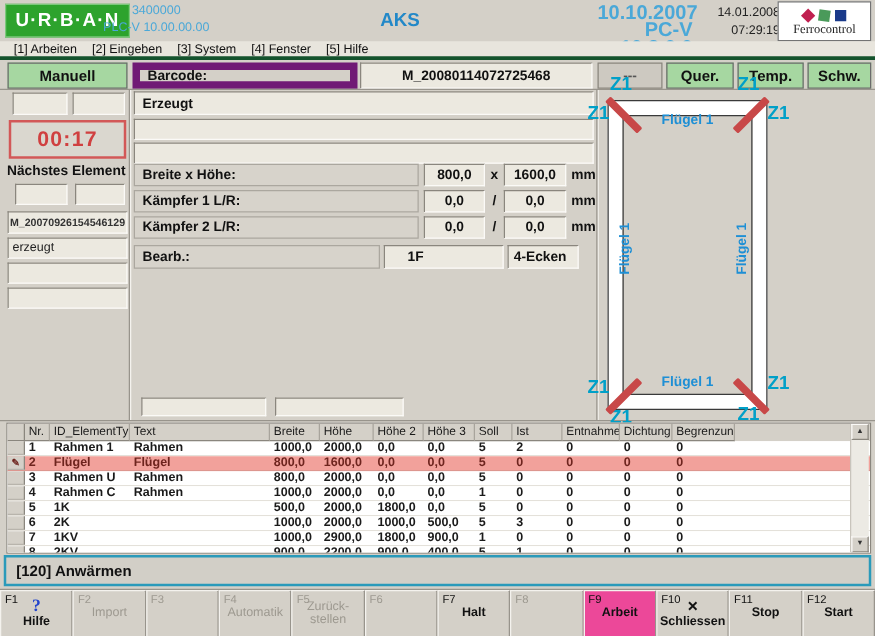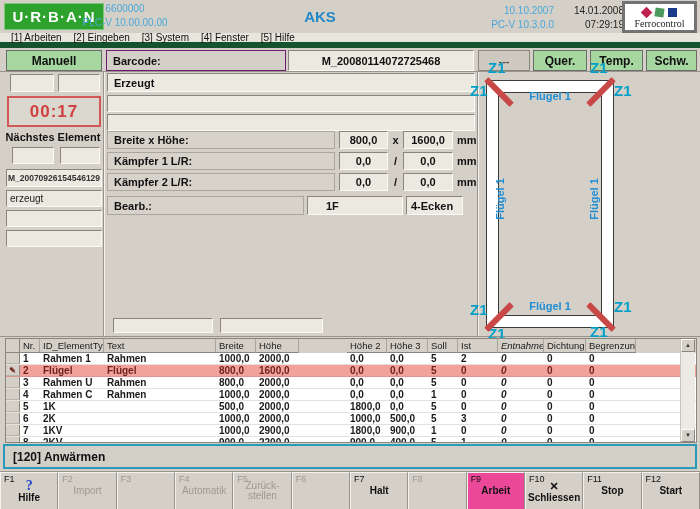--- a/index.html
+++ b/index.html
@@ -8,35 +8,35 @@
   .screen{position:relative;width:700px;height:378px;background:#d4d0c8;}
   .abs{position:absolute;}
   .sunken{background:#ece9e0;border-top:1px solid #8a867e;border-left:1px solid #8a867e;border-bottom:1px solid #fbfaf7;border-right:1px solid #fbfaf7;}
   .greenbtn{background:#a6d7a1;border:1px solid #6b6b6b;display:flex;align-items:center;justify-content:center;font-weight:bold;font-size:12px;cursor:default;}
   .greybtn{background:#cdc9c1;border:1px solid #8a867e;display:flex;align-items:center;justify-content:center;font-weight:bold;font-size:11px;color:#555;}
   
   .header{position:absolute;top:0;left:0;width:700px;height:33px;}
   .logo{position:absolute;left:4px;top:3px;width:100px;height:27px;background:#2da32d;color:#fff;font-weight:bold;font-size:15px;letter-spacing:1px;display:flex;align-items:center;justify-content:center;box-shadow:inset 0 0 0 1px #7cc87c;}
   .hdr-machine{position:absolute;left:60px;top:2px;width:130px;text-align:center;color:#4aa8d8;font-size:10px;line-height:14px;}
   .app-title{position:absolute;left:280px;top:8px;width:80px;text-align:center;color:#2288c8;font-weight:bold;font-size:15px;}
-  .hdr-blue{position:absolute;left:478px;top:4px;width:76px;text-align:right;color:#4aa8d8;font-size:10px;line-height:14px;}
+  .hdr-blue{position:absolute;left:478px;top:4px;width:76px;text-align:right;color:#4aa8d8;font-size:16px;line-height:14px;font-weight:bold;}
   .hdr-black{position:absolute;left:562px;top:4px;width:62px;text-align:right;color:#222;font-size:10px;line-height:14px;}
-  .ferro{position:absolute;left:622px;top:1px;width:75px;height:32px;background:#fff;border:3px solid #737373;display:flex;flex-direction:column;align-items:center;justify-content:center;}
+  .ferro{position:absolute;left:622px;top:1px;width:75px;height:32px;background:#fff;border:1px solid #737373;display:flex;flex-direction:column;align-items:center;justify-content:center;}
   .ferro-shapes{display:flex;gap:4px;align-items:center;height:12px;margin-top:1px;}
   .sq{width:9px;height:9px;display:inline-block;}
   .sq-red{background:#c02050;transform:rotate(45deg) scale(.9);}
   .sq-green{background:#4a9a5a;transform:rotate(8deg);}
   .sq-blue{background:#1a3a8a;}
   .ferro-name{font-family:"Liberation Serif",serif;font-size:10px;color:#222;line-height:11px;}
   
-  .menubar{position:absolute;top:33px;left:0;width:700px;height:15px;background:#e8e5dd;border-bottom:6px solid #14532d;display:flex;align-items:center;padding-left:6px;}
+  .menubar{position:absolute;top:33px;left:0;width:700px;height:15px;background:#e8e5dd;border-bottom:3px solid #14532d;display:flex;align-items:center;padding-left:6px;}
   .menu-item{font-size:10px;color:#111;padding:0 7px 0 5px;}
   
   .tb-mode{left:6px;top:50px;width:96px;height:21px;}
-  .tb-barlabel{position:absolute;left:106px;top:50px;width:180px;height:21px;display:flex;align-items:center;padding-left:6px;font-weight:bold;font-size:11px;background:#d4d0c8;border:1px solid #701a75;}
+  .tb-barlabel{position:absolute;left:106px;top:50px;width:180px;height:21px;display:flex;align-items:center;padding-left:6px;font-weight:bold;font-size:11px;background:#d4d0c8;border:6px solid #701a75;}
   .tb-barvalue{position:absolute;left:288px;top:50px;width:186px;height:21px;display:flex;align-items:center;justify-content:center;font-weight:bold;font-size:11px;}
   .tb-dots{left:478px;top:50px;width:52px;height:21px;}
   .tb-quer{left:533px;top:50px;width:54px;height:21px;}
   .tb-temp{left:590px;top:50px;width:53px;height:21px;}
   .tb-schw{left:646px;top:50px;width:51px;height:21px;}
   
   .hdiv{position:absolute;left:0;width:700px;border-top:1px solid #98948c;}
   .vdiv{position:absolute;top:72px;height:264px;border-left:1px solid #98948c;border-right:1px solid #f4f2ee;}
   
   .lp-box1{left:10px;top:74px;width:44px;height:18px;}
@@ -86,23 +86,23 @@
   .tblwrap{position:absolute;left:5px;top:338px;width:692px;height:105px;background:#fff;border:1px solid #8a867e;overflow:hidden;}
   .thead{display:flex;height:14px;background:#d4d0c8;}
   .th{font-size:9.5px;color:#1a1a1a;padding:1px 0 0 3px;border-right:1px solid #a8a49c;border-bottom:1px solid #8a867e;white-space:nowrap;overflow:hidden;}
   .tr{display:flex;height:12px;border-bottom:1px solid #e4e1da;background:#fff;}
   .tr.sel{background:#f2a19b;border-bottom-color:#dd968f;}
   .tr.sel .td{color:#6e241e;}
   .td{font-size:10px;font-weight:bold;color:#1a1a1a;padding-left:3px;line-height:11px;white-space:nowrap;overflow:hidden;}
   .c-sel{width:14px;flex:none;background:#d4d0c8;border-right:1px solid #8a867e;padding:0;text-align:center;font-size:8px;line-height:11px;color:#333;}
   .tr .c-sel{border-bottom:1px solid #b8b4ac;}
   .c0{width:20px;flex:none;} .c1{width:64px;flex:none;} .c2{width:112px;flex:none;}
-  .c3{width:40px;flex:none;} .c4{width:43px;flex:none;} .c5{width:40px;flex:none;margin-left:48px;}
+  .c3{width:40px;flex:none;} .c4{width:43px;flex:none;} .c5{width:40px;flex:none;}
   .c6{width:41px;flex:none;} .c7{width:30px;flex:none;} .c8{width:40px;flex:none;}
-  .c9{width:46px;flex:none;font-style:italic;} .c10{width:42px;flex:none;} .c11{width:50px;flex:none;}
+  .c9{width:46px;flex:none;} .c10{width:42px;flex:none;} .c11{width:50px;flex:none;}
   .vscroll{position:absolute;right:1px;top:0;width:15px;height:103px;background:#eceae4;border-left:1px solid #c8c4bc;}
   .sb-btn{position:absolute;left:0;width:14px;height:13px;background:#d4d0c8;border:1px solid;border-color:#fbfaf7 #8a867e #8a867e #fbfaf7;font-size:6px;text-align:center;line-height:11px;color:#333;}
   .sb-up{top:0;} .sb-down{bottom:0;}
   
   .statusbar{position:absolute;left:3px;top:444px;width:694px;height:25px;border:2px solid #2a9aba;background:#d2cfc7;display:flex;align-items:center;padding-left:8px;font-weight:bold;font-size:12px;color:#111;}
   
   .fkeybar{position:absolute;left:0;top:471px;width:700px;height:38px;display:flex;background:#d4d0c8;border-top:1px solid #98948c;}
   .fkey{flex:1;position:relative;border-top:1px solid #f4f2ee;border-left:1px solid #f4f2ee;border-right:1px solid #98948c;display:flex;flex-direction:column;align-items:center;justify-content:center;gap:1px;}
   .fk-code{position:absolute;top:1px;left:3px;font-size:9px;color:#111;}
   .fk-label{font-size:10px;font-weight:bold;color:#111;white-space:pre-line;text-align:center;line-height:10px;}
@@ -113,21 +113,21 @@
   .fk-icon.close{color:#111;font-size:11px;}
 </style>
 </head>
 <body>
 
 <div class="screen">
 
   <div class="header">
     <div class="logo">U·R·B·A·N</div>
     <div class="hdr-machine">
-      <div>6600000</div>
+      <div>3400000</div>
       <div>PLC-V 10.00.00.00</div>
     </div>
     <div class="app-title">AKS</div>
     <div class="hdr-blue">
       <div>10.10.2007</div>
       <div>PC-V 10.3.0.0</div>
     </div>
     <div class="hdr-black">
       <div>14.01.2008</div>
       <div>07:29:19</div>

